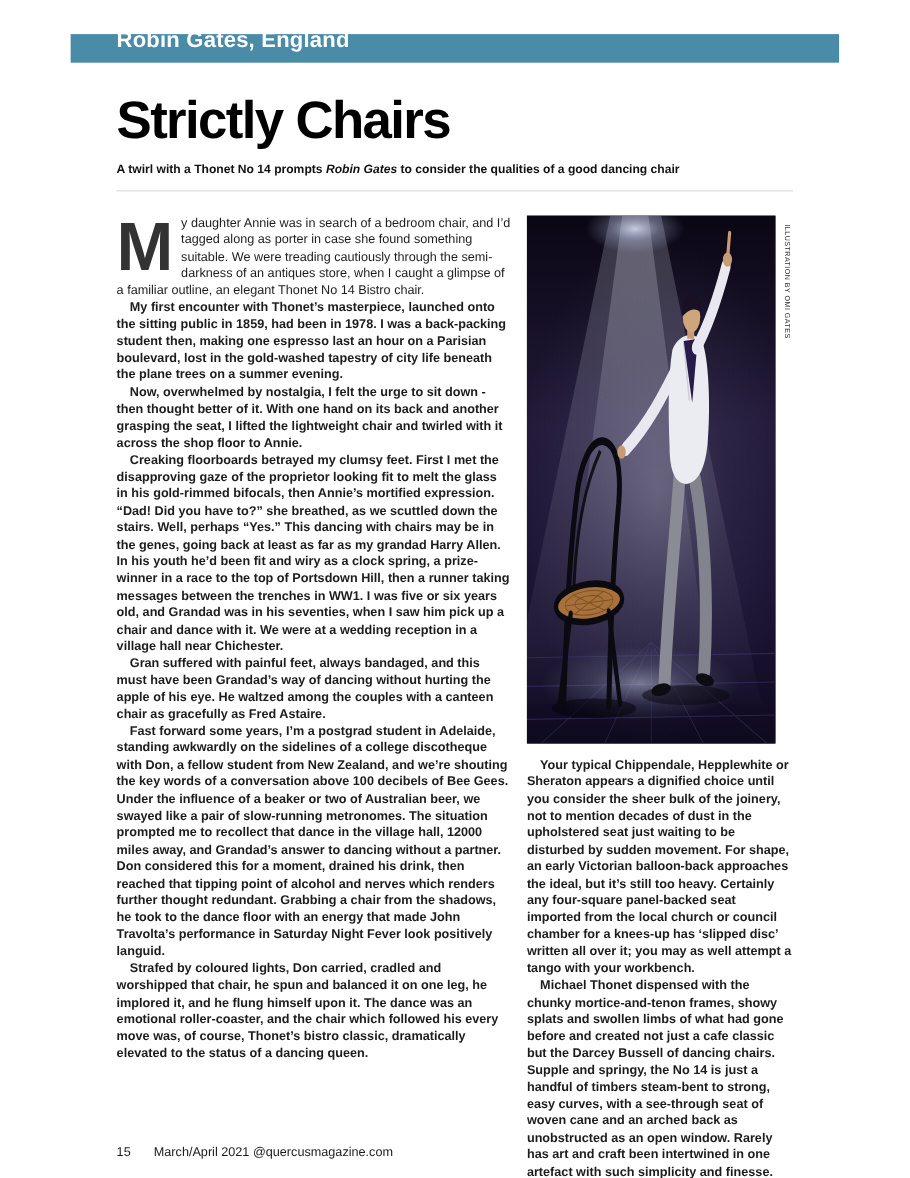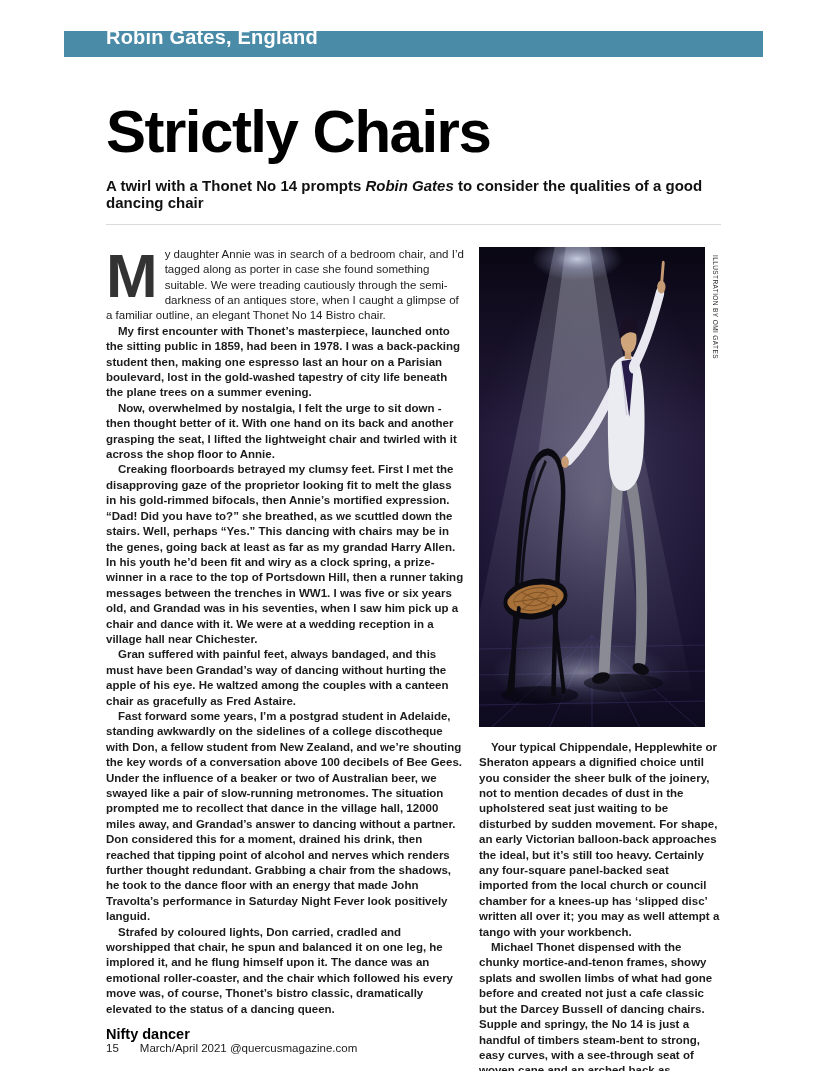--- a/index.html
+++ b/index.html
@@ -13,24 +13,24 @@
     position: absolute; top: 31px; left: 0; width: 100%; height: 26px;
     background: #4a8ba8;
   }
   .kicker {
     position: absolute; left: 42px; top: -5px;
     font-size: 20px; font-weight: bold; color: #ffffff; letter-spacing: 0.2px;
     white-space: nowrap;
   }
   .content { position: absolute; left: 42px; right: 42px; top: 84px; }
   .title {
-    margin: 16px 0 12px; font-size: 60px; line-height: 1.08; font-weight: bold;
+    margin: 0 0 12px; font-size: 48px; line-height: 1.08; font-weight: bold;
     letter-spacing: -1.5px; color: #000000;
   }
-  .subtitle { margin: 0 0 13px; font-size: 15px; font-weight: bold; color: #111111; }
+  .subtitle { margin: 0 0 13px; font-size: 11px; font-weight: bold; color: #111111; }
   .subtitle em { font-style: italic; }
   .divider { border: none; border-top: 1px solid #dadada; margin: 0 0 22px; }
   .columns { display: flex; gap: 15px; align-items: flex-start; }
   .col-left { flex: 0 0 358px; width: 358px; }
   .col-right { flex: 1; min-width: 0; }
   p.body { margin: 0; font-size: 11.5px; line-height: 15.4px; color: #1c1c1c; }
   p.indent { text-indent: 12px; font-weight: bold; }
   .drop-cap {
     float: left; font-weight: bold; font-size: 62px; line-height: 48px;
     padding: 5px 7px 0 0; color: #333333;
@@ -63,21 +63,20 @@
     <div class="columns">
 
       <div class="col-left">
         <p class="body"><span class="drop-cap">M</span><span>y daughter Annie was in search of a bedroom chair, and I’d tagged along as porter in case she found something suitable. We were treading cautiously through the semi-darkness of an antiques store, when I caught a glimpse of a familiar outline, an elegant Thonet No 14 Bistro chair.</span></p>
         <p class="body indent">My first encounter with Thonet’s masterpiece, launched onto the sitting public in 1859, had been in 1978. I was a back-packing student then, making one espresso last an hour on a Parisian boulevard, lost in the gold-washed tapestry of city life beneath the plane trees on a summer evening.</p>
         <p class="body indent">Now, overwhelmed by nostalgia, I felt the urge to sit down - then thought better of it. With one hand on its back and another grasping the seat, I lifted the lightweight chair and twirled with it across the shop floor to Annie.</p>
         <p class="body indent">Creaking floorboards betrayed my clumsy feet. First I met the disapproving gaze of the proprietor looking fit to melt the glass in his gold-rimmed bifocals, then Annie’s mortified expression. “Dad! Did you have to?” she breathed, as we scuttled down the stairs. Well, perhaps “Yes.” This dancing with chairs may be in the genes, going back at least as far as my grandad Harry Allen. In his youth he’d been fit and wiry as a clock spring, a prize-winner in a race to the top of Portsdown Hill, then a runner taking messages between the trenches in WW1. I was five or six years old, and Grandad was in his seventies, when I saw him pick up a chair and dance with it. We were at a wedding reception in a village hall near Chichester.</p>
         <p class="body indent">Gran suffered with painful feet, always bandaged, and this must have been Grandad’s way of dancing without hurting the apple of his eye. He waltzed among the couples with a canteen chair as gracefully as Fred Astaire.</p>
         <p class="body indent">Fast forward some years, I’m a postgrad student in Adelaide, standing awkwardly on the sidelines of a college discotheque with Don, a fellow student from New Zealand, and we’re shouting the key words of a conversation above 100 decibels of Bee Gees. Under the influence of a beaker or two of Australian beer, we swayed like a pair of slow-running metronomes. The situation prompted me to recollect that dance in the village hall, 12000 miles away, and Grandad’s answer to dancing without a partner. Don considered this for a moment, drained his drink, then reached that tipping point of alcohol and nerves which renders further thought redundant. Grabbing a chair from the shadows, he took to the dance floor with an energy that made John Travolta’s performance in Saturday Night Fever look positively languid.</p>
         <p class="body indent">Strafed by coloured lights, Don carried, cradled and worshipped that chair, he spun and balanced it on one leg, he implored it, and he flung himself upon it. The dance was an emotional roller-coaster, and the chair which followed his every move was, of course,  Thonet’s bistro classic, dramatically elevated to the status of a dancing queen.</p>
-        <h2 class="section-heading">Nifty dancer</h2>
       </div>
 
       <div class="col-right">
         <figure class="illustration">
           <svg class="illo" viewBox="0 0 352 480" preserveAspectRatio="none" role="img">
             <defs>
               <linearGradient id="bg" x1="0" y1="0" x2="0" y2="1">
                 <stop offset="0" stop-color="#0a0714"></stop>
                 <stop offset="0.4" stop-color="#221939"></stop>
                 <stop offset="0.8" stop-color="#191231"></stop>

